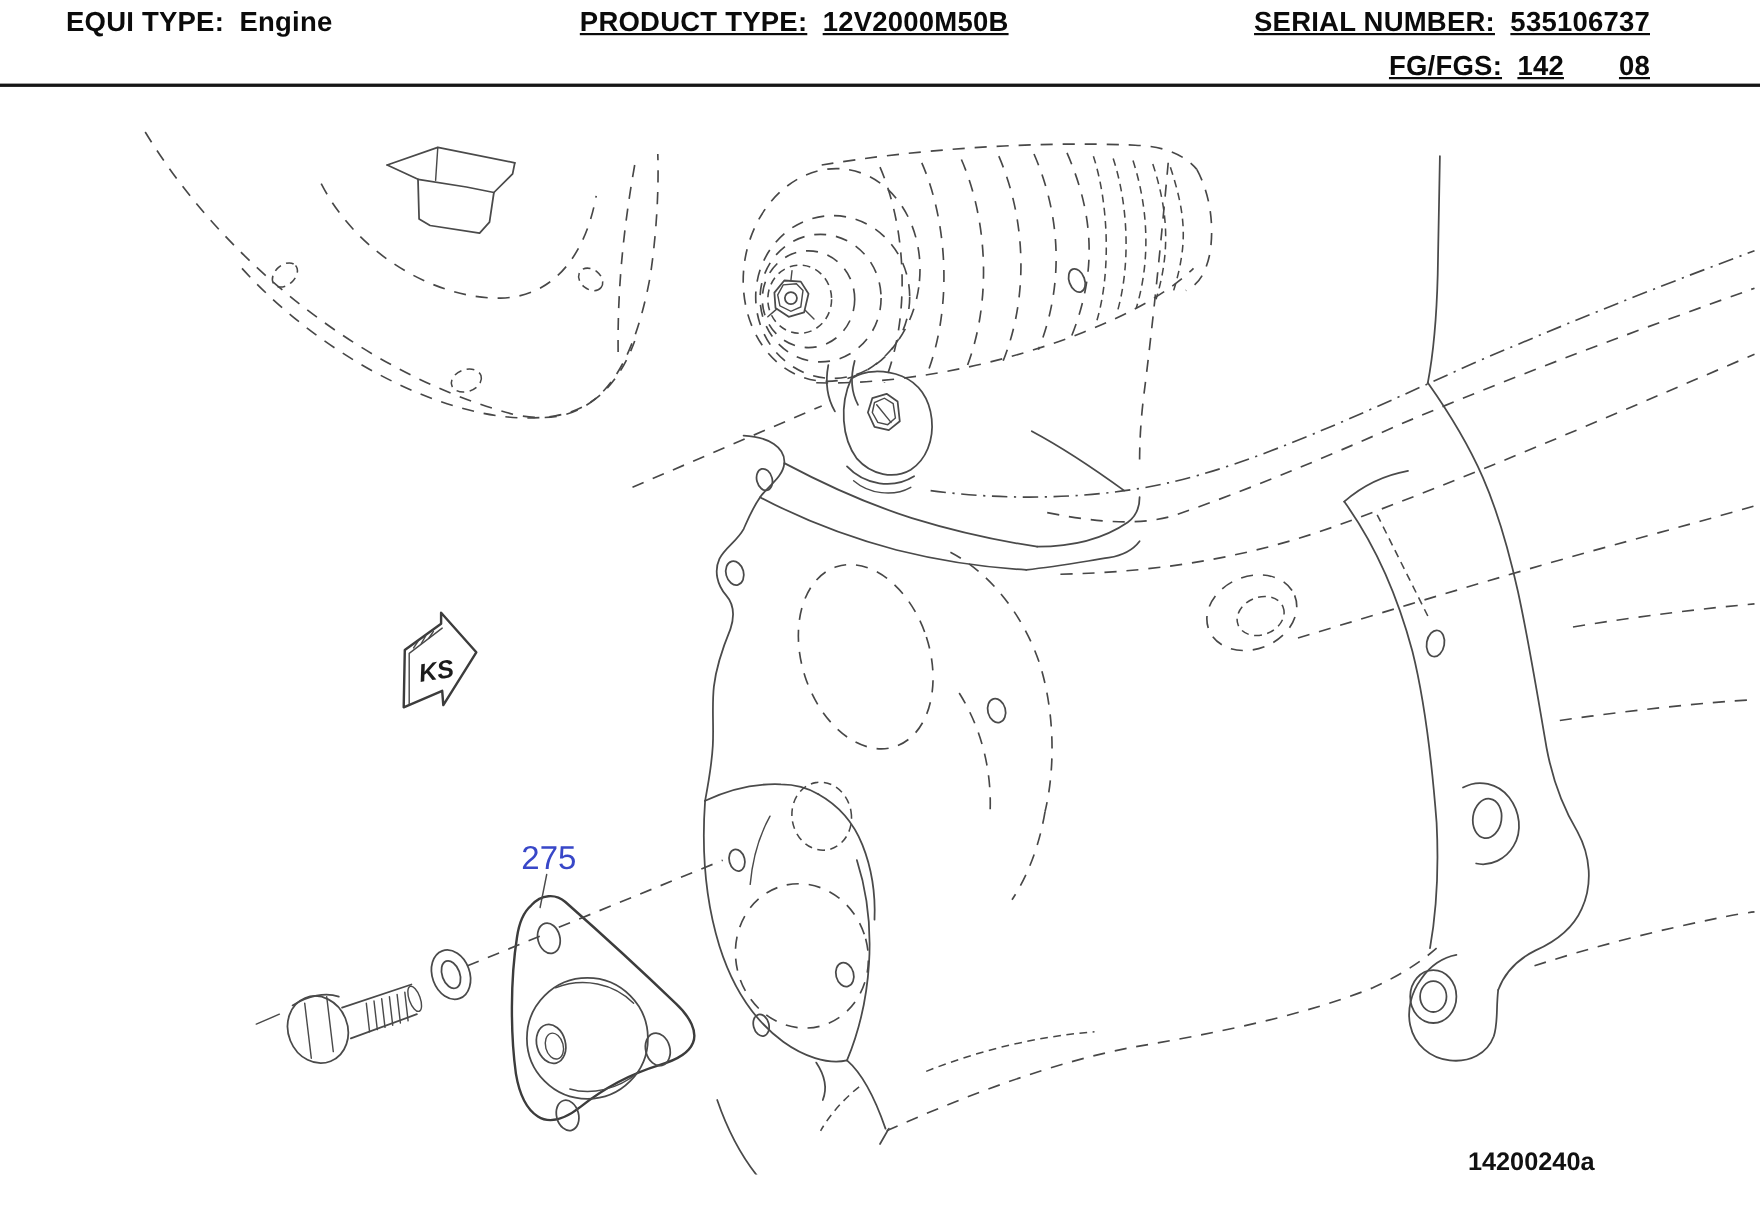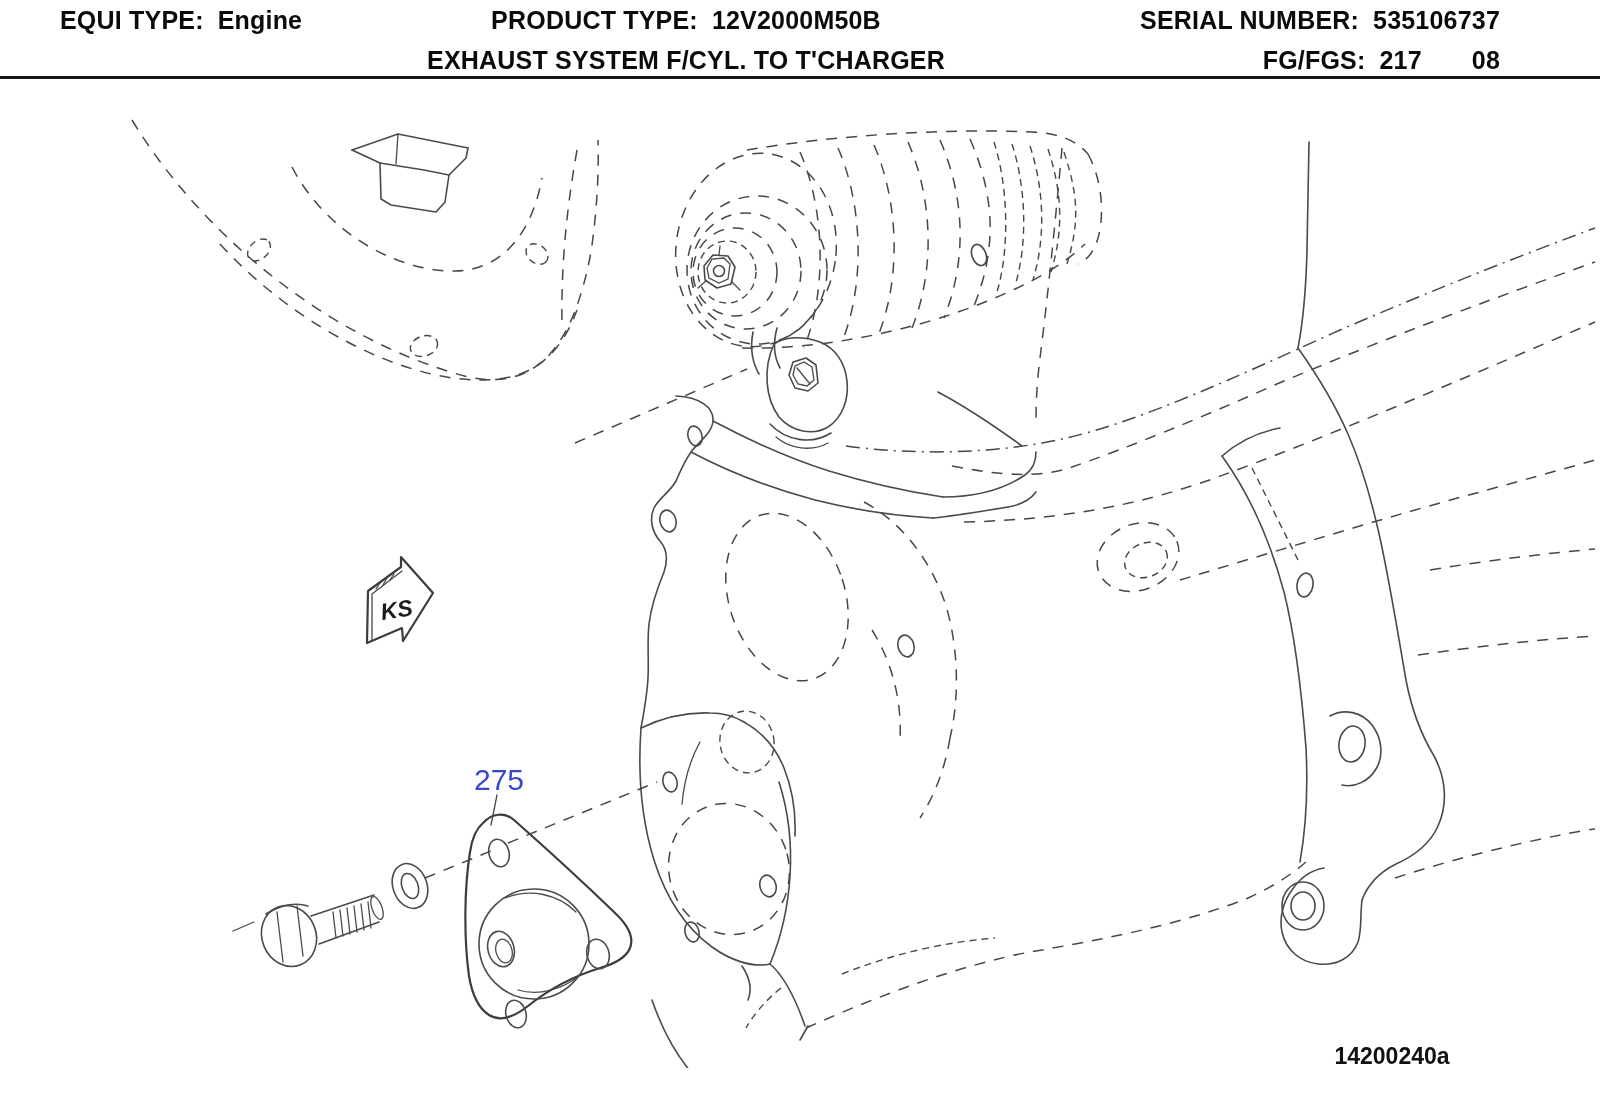--- a/index.html
+++ b/index.html
@@ -5,22 +5,22 @@
   html,body{margin:0;padding:0;background:#ffffff;}
   #page{position:relative;width:1600px;height:1068px;background:#ffffff;overflow:hidden;
         font-family:"Liberation Sans", sans-serif;}
   
   #title-block{position:absolute;left:0;top:0;width:1600px;height:80px;background:#ffffff;}
   .tb-item{position:absolute;white-space:nowrap;font-weight:bold;font-size:25px;color:#0b0b0b;
            letter-spacing:.2px;}
   .tb-r1{top:6px;}
   .tb-r2{top:46px;}
   .tb-left{left:60px;}
-  .tb-center{left:686px;transform:translateX(-50%);}
-  .tb-right{right:100px;text-align:right;}
+  .tb-center{left:722px;transform:translateX(-50%);text-decoration:underline;}
+  .tb-right{right:100px;text-align:right;text-decoration:underline;}
   .tb-gap-s{display:inline-block;width:14px;}
   .tb-gap-m{display:inline-block;width:24px;}
   .tb-gap-xl{display:inline-block;width:50px;}
   #header-rule{position:absolute;left:0;top:76px;width:1600px;height:3px;background:#161616;}
   
   #diagram-svg{position:absolute;left:0;top:0;}
   .ln  {fill:none;stroke:#4a4a4a;stroke-width:1.6;stroke-linecap:round;stroke-linejoin:round;}
   .lnt {fill:none;stroke:#4a4a4a;stroke-width:1.3;stroke-linecap:round;}
   .dsh {fill:none;stroke:#474747;stroke-width:1.5;stroke-linecap:butt;stroke-dasharray:11 9;}
   .dshs{fill:none;stroke:#474747;stroke-width:1.4;stroke-linecap:butt;stroke-dasharray:7 5;}
@@ -30,22 +30,21 @@
 </style>
 </head>
 <body>
 
 <div id="page">
 
   <div id="title-block">
     <div class="tb-item tb-r1 tb-left"><span>EQUI TYPE:</span><span class="tb-gap-s"></span><span>Engine</span></div>
     <div class="tb-item tb-r1 tb-center"><span>PRODUCT TYPE:</span><span class="tb-gap-s"></span><span>12V2000M50B</span></div>
     <div class="tb-item tb-r1 tb-right"><span>SERIAL NUMBER:</span><span class="tb-gap-s"></span><span>535106737</span></div>
-    <div class="tb-item tb-r2 tb-center"><span>EXHAUST SYSTEM F/CYL. TO T'CHARGER</span></div>
-    <div class="tb-item tb-r2 tb-right"><span>FG/FGS:</span><span class="tb-gap-s"></span><span>217</span><span class="tb-gap-xl"></span><span>08</span></div>
+    <div class="tb-item tb-r2 tb-right"><span>FG/FGS:</span><span class="tb-gap-s"></span><span>142</span><span class="tb-gap-xl"></span><span>08</span></div>
     <div id="header-rule"></div>
   </div>
 
   <svg id="diagram-svg" width="1600" height="1119" viewBox="0 0 1600 1119">
 
     <g>
       <path class="dsh" d="M132 120 C205 240 335 342 468 377 C540 392 574 342 591 252 C597 212 599 172 598 140"></path>
       <path class="dsh" d="M292 167 C326 233 398 272 455 271 C506 270 533 228 542 178"></path>
       <path class="dsh" d="M220 244 C300 332 424 392 505 378 C546 371 566 340 577 310"></path>
       <path class="dsh" d="M577 150 C566 212 561 268 562 325"></path>

